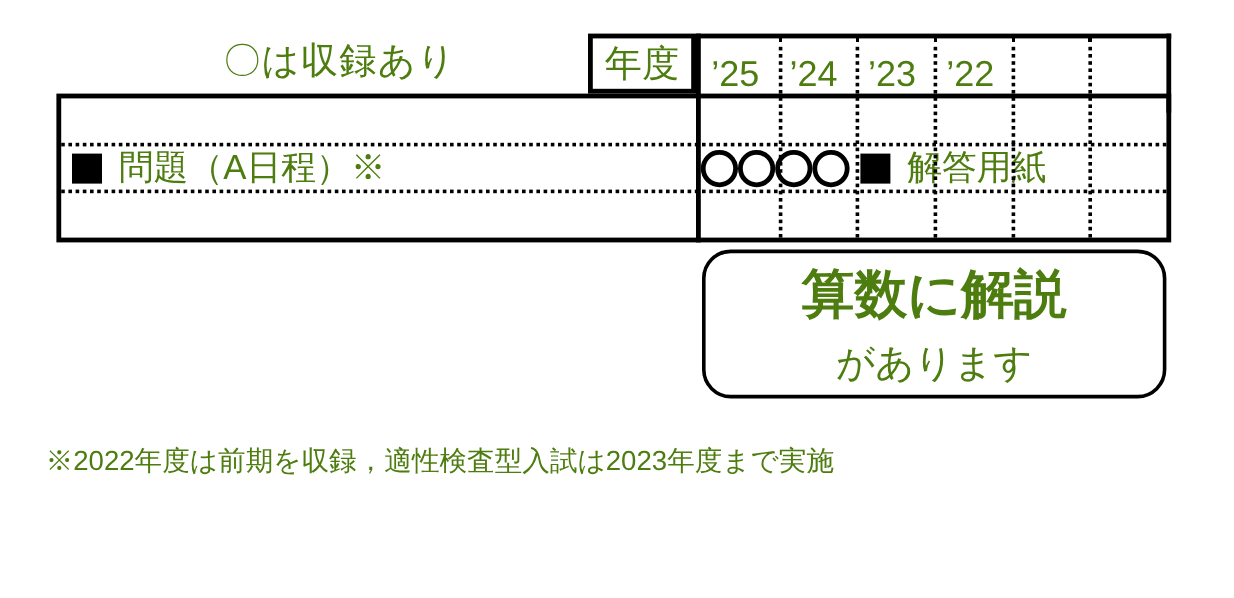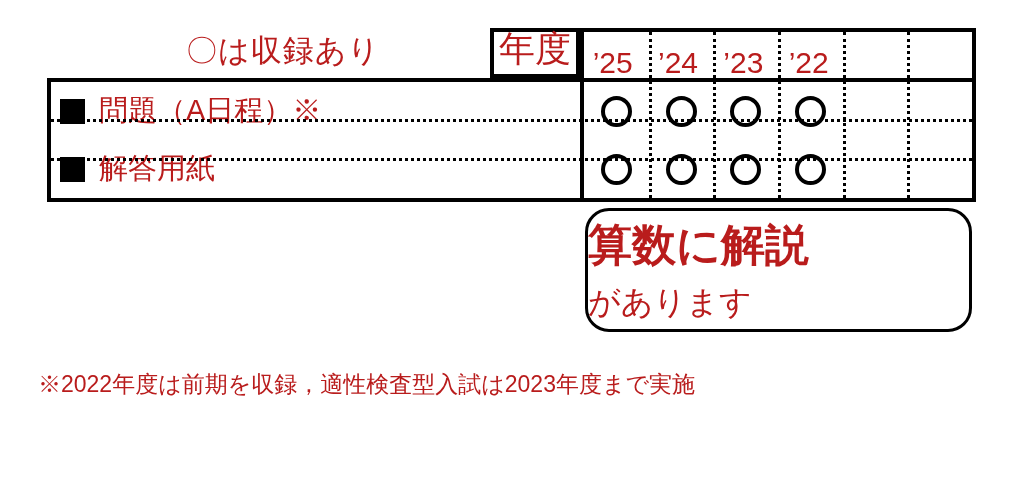--- a/index.html
+++ b/index.html
@@ -1,53 +1,53 @@
 <!DOCTYPE html>
 <html><head>
 <meta charset="utf-8">
 <style>
   html,body{margin:0;padding:0;background:#fff;}
   .canvas{
     position:relative;width:1028px;height:498px;background:#ffffff;
-    font-family:"Liberation Sans", sans-serif;color:#b91c1c;overflow:hidden;
+    font-family:"Liberation Sans", sans-serif;color:#4d7c0f;overflow:hidden;
   }
   .legend{
     position:absolute;left:186px;top:30px;font-size:31px;letter-spacing:1px;white-space:nowrap;
   }
   .nendo-box{
     position:absolute;left:490px;top:28px;width:90px;height:50px;
     border:4px solid #000;box-sizing:border-box;
-    display:flex;align-items:flex-end;justify-content:center;font-size:36px;white-space:nowrap;
+    display:flex;align-items:flex-start;justify-content:center;font-size:31px;white-space:nowrap;
   }
   .years-header{
     position:absolute;left:580px;top:28px;width:396px;height:66px;
     border-top:4px solid #000;border-right:4px solid #000;box-sizing:border-box;display:flex;
   }
   .ycell{flex:1;display:flex;align-items:center;justify-content:center;font-size:30px;white-space:nowrap;}
   .tbody{
     position:absolute;left:47px;top:78px;width:929px;height:124px;
-    border:4px solid #000;box-sizing:border-box;display:flex;flex-direction:column;
+    border:4px solid #000;box-sizing:border-box;display:flex;flex-direction:row;
   }
   .row{flex:1;display:flex;align-items:center;min-height:0;}
   .label-cell{width:533px;flex:none;display:flex;align-items:center;padding-left:9px;box-sizing:border-box;}
   .bullet{width:25px;height:25px;background:#000;margin-right:14px;flex:none;}
   .rlabel{font-size:29px;white-space:nowrap;}
   .cells{flex:1;display:flex;height:100%;}
   .cell{flex:1;display:flex;align-items:center;justify-content:center;}
   .circle{display:none;width:31px;height:31px;border:4px solid #000;border-radius:50%;box-sizing:border-box;}
   .cell.has-circle .circle{display:block;}
   .vthick{position:absolute;left:580px;top:28px;width:4px;height:174px;background:#000;}
   .vdot{position:absolute;top:32px;height:166px;width:0;border-left:3px dotted #000;}
   .vdot.c1{left:649px;} .vdot.c2{left:713px;} .vdot.c3{left:778px;} .vdot.c4{left:843px;} .vdot.c5{left:907px;}
   .hdot{position:absolute;left:51px;width:921px;height:0;border-top:3px dotted #000;}
   .hdot.r1{top:119px;} .hdot.r2{top:158px;}
   .callout{
     position:absolute;left:585px;top:208px;width:387px;height:124px;
     border:3px solid #000;border-radius:24px;box-sizing:border-box;
-    display:flex;flex-direction:column;justify-content:center;
+    display:flex;flex-direction:column;align-items:center;justify-content:center;
   }
   .callout-line1{font-size:44px;font-weight:bold;white-space:nowrap;}
   .callout-line2{font-size:32px;margin-top:6px;white-space:nowrap;}
   .notes{position:absolute;left:38px;top:366px;width:978px;font-size:23px;line-height:36px;}
   .notes div{white-space:nowrap;}
 </style>
 </head>
 <body>
 
 <div class="canvas">

